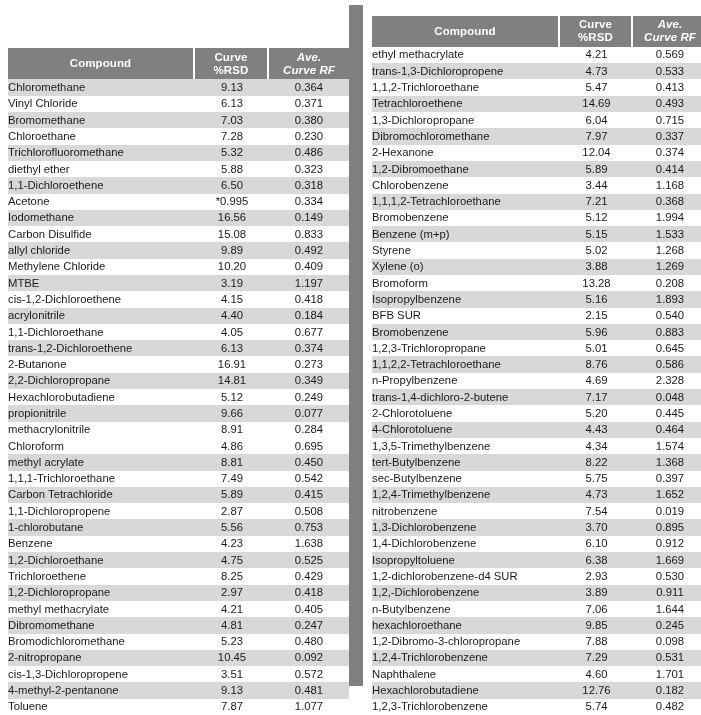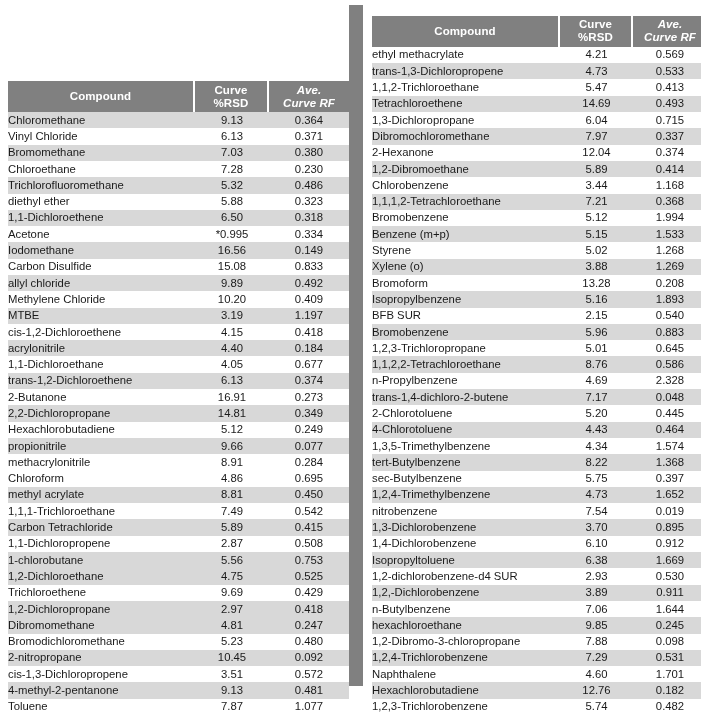--- a/index.html
+++ b/index.html
@@ -265,34 +265,44 @@
             <tr class="even">
               <td class="c-name">1,1-Dichloropropene</td>
               <td class="c-rsd">2.87</td>
               <td class="c-rf">0.508</td>
             </tr>
             <tr class="odd">
               <td class="c-name">1-chlorobutane</td>
               <td class="c-rsd">5.56</td>
               <td class="c-rf">0.753</td>
             </tr>
+            <tr class="even">
+              <td class="c-name">Benzene</td>
+              <td class="c-rsd">4.23</td>
+              <td class="c-rf">1.638</td>
+            </tr>
             <tr class="odd">
               <td class="c-name">1,2-Dichloroethane</td>
               <td class="c-rsd">4.75</td>
               <td class="c-rf">0.525</td>
             </tr>
             <tr class="even">
               <td class="c-name">Trichloroethene</td>
-              <td class="c-rsd">9.69</td>
+              <td class="c-rsd">8.25</td>
               <td class="c-rf">0.429</td>
             </tr>
             <tr class="odd">
               <td class="c-name">1,2-Dichloropropane</td>
               <td class="c-rsd">2.97</td>
               <td class="c-rf">0.418</td>
+            </tr>
+            <tr class="even">
+              <td class="c-name">methyl methacrylate</td>
+              <td class="c-rsd">4.21</td>
+              <td class="c-rf">0.405</td>
             </tr>
             <tr class="odd">
               <td class="c-name">Dibromomethane</td>
               <td class="c-rsd">4.81</td>
               <td class="c-rf">0.247</td>
             </tr>
             <tr class="even">
               <td class="c-name">Bromodichloromethane</td>
               <td class="c-rsd">5.23</td>
               <td class="c-rf">0.480</td>

